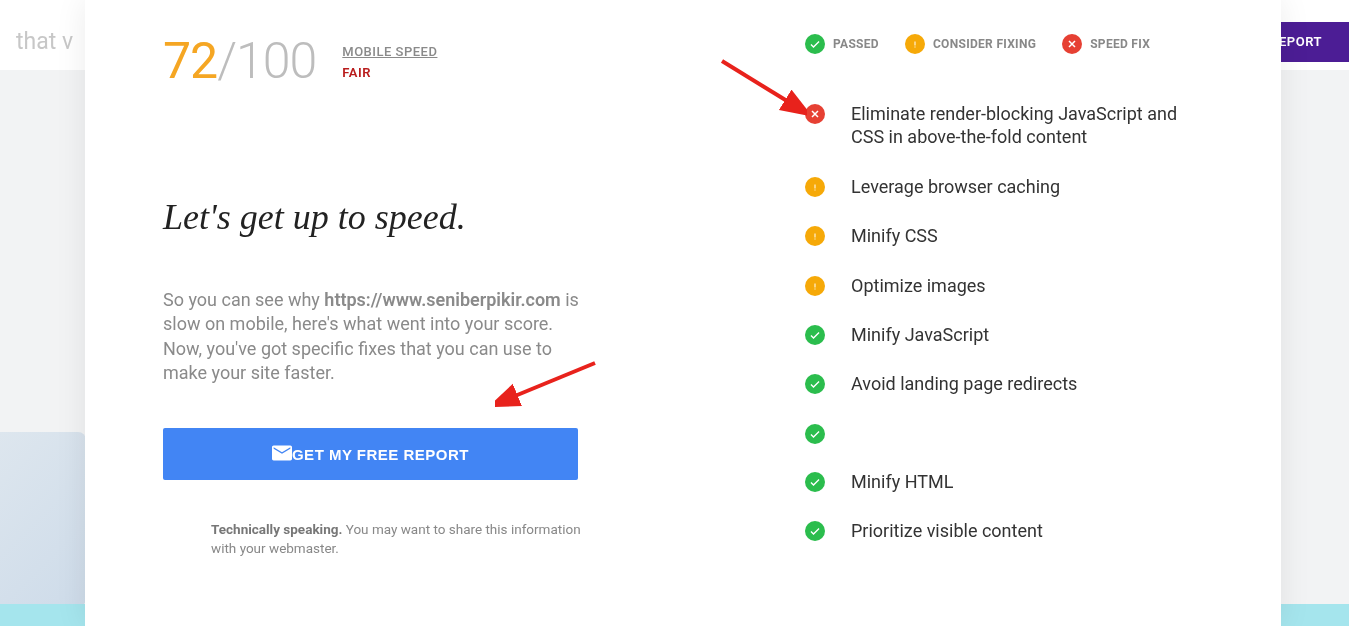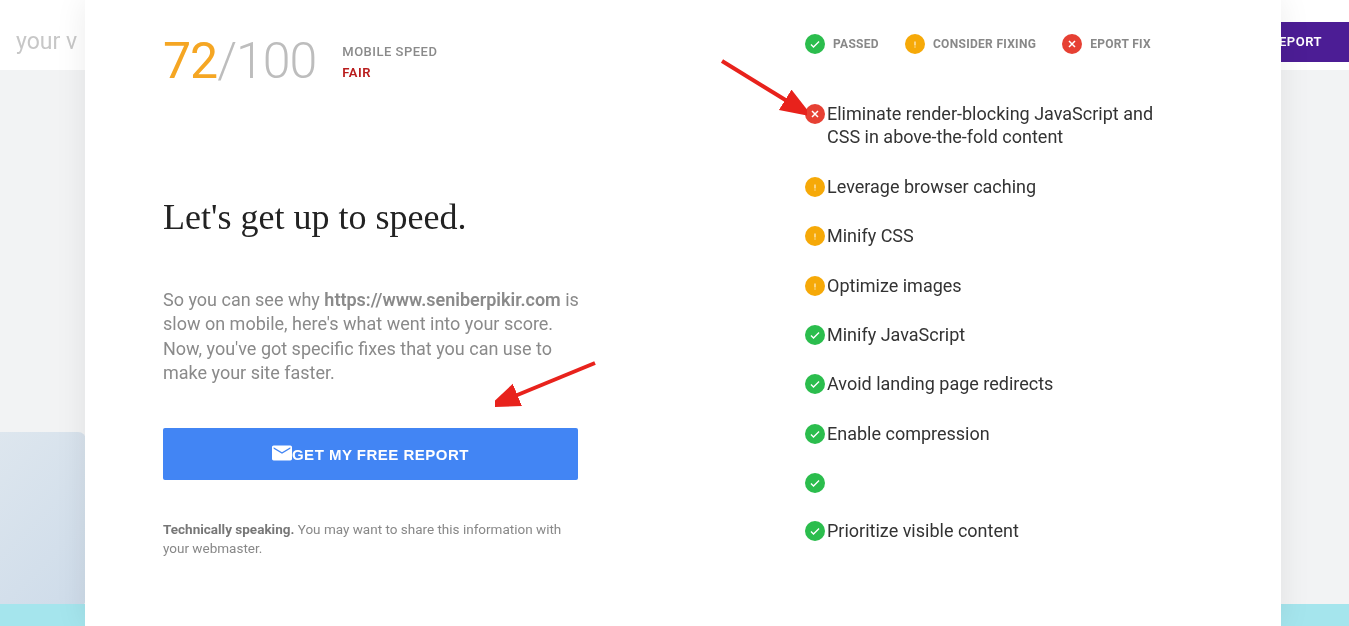--- a/index.html
+++ b/index.html
@@ -77,28 +77,29 @@
     line-height: 1;
     letter-spacing: -1px;
   }
   .score-num { color: #f5a623; }
   .score-den { color: #bdbdbd; font-weight: 300; }
   .score-meta {
     padding-top: 8px;
     font-size: 13px;
     letter-spacing: 0.5px;
   }
-  .score-label { color: #8a8a8a; font-weight: 500; }
+  .score-label { color: #8a8a8a; font-weight: 500; text-decoration: underline; }
   .score-rating { color: #b91c1c; font-weight: 600; margin-top: 6px; }
   .headline {
     font-family: Georgia, 'Times New Roman', serif;
     font-size: 36px;
     font-weight: 400;
     color: #222;
     margin-bottom: 50px;
+    font-style: italic;
   }
   .desc {
     font-size: 18px;
     color: #8a8a8a;
     line-height: 1.35;
     margin-bottom: 43px;
     max-width: 420px;
   }
   .desc b { color: #8a8a8a; font-weight: 600; }
   .cta {
@@ -116,20 +117,21 @@
     cursor: pointer;
     border-radius: 2px;
   }
   .cta svg { width: 20px; height: 16px; fill: #fff; }
   .tech {
     margin-top: 40px;
     font-size: 13.5px;
     color: #888;
     line-height: 1.4;
     max-width: 420px;
+    margin-left: 48px;
   }
   .tech b { font-weight: 700; color: #777; }
 
   .right {
     flex: 1;
     padding: 34px 24px 0 120px;
     position: relative;
   }
   .legend {
     display: flex;
@@ -151,40 +153,40 @@
     flex-shrink: 0;
   }
   .icon-circ svg { width: 12px; height: 12px; fill: #fff; }
   .green { background: #2bbd4d; }
   .orange { background: #f6a908; }
   .red { background: #e64033; }
   .rules { list-style: none; }
   .rules li {
     display: flex;
     align-items: flex-start;
-    gap: 2px;
+    gap: 26px;
     margin-bottom: 26px;
     font-size: 18px;
     color: #333;
     line-height: 1.3;
   }
   .rules li .icon-circ { margin-top: 2px; }
   .rules li .txt { max-width: 350px; }
   
   .arrow {
     position: absolute;
     pointer-events: none;
   }
   .arrow svg { display: block; }
 </style>
 </head>
 <body>
 
 <div class="bg-top"></div>
-<div class="bg-think">your v</div>
+<div class="bg-think">that v</div>
 <div class="bg-report">EPORT</div>
 <div class="bg-hand"></div>
 <div class="bg-bottom"></div>
 
 <div class="card">
 
   <div class="left">
     <div class="score-row">
       <div class="score">
         <span class="score-num">72</span><span class="score-den">/100</span>
@@ -244,21 +246,21 @@
             </svg>
           </span>
         <span>CONSIDER FIXING</span>
       </div>
       <div class="legend-item">
         <span class="icon-circ red">
             <svg viewBox="0 0 24 24">
               <path d="M18 6L6 18M6 6l12 12" stroke="#fff" stroke-width="3" fill="none"></path>
             </svg>
           </span>
-        <span>EPORT FIX</span>
+        <span>SPEED FIX</span>
       </div>
     </div>
 
     <ul class="rules" id="rules-list">
         <li>
           <span class="icon-circ red">
             <svg viewBox="0 0 24 24">
               <path d="M18 6L6 18M6 6l12 12" stroke="#fff" stroke-width="3" fill="none"></path>
             </svg>
           </span>
@@ -303,28 +305,28 @@
             </svg>
           </span>
           <span class="txt">Avoid landing page redirects</span>
         </li>
         <li>
           <span class="icon-circ green">
             <svg viewBox="0 0 24 24">
               <path d="M9 16.2l-4.2-4.2L3 13.8 9 19.8 21 7.8 19.2 6z"></path>
             </svg>
           </span>
-          <span class="txt">Enable compression</span>
-        </li>
-        <li>
-          <span class="icon-circ green">
-            <svg viewBox="0 0 24 24">
-              <path d="M9 16.2l-4.2-4.2L3 13.8 9 19.8 21 7.8 19.2 6z"></path>
-            </svg>
-          </span>
+        </li>
+        <li>
+          <span class="icon-circ green">
+            <svg viewBox="0 0 24 24">
+              <path d="M9 16.2l-4.2-4.2L3 13.8 9 19.8 21 7.8 19.2 6z"></path>
+            </svg>
+          </span>
+          <span class="txt">Minify HTML</span>
         </li>
         <li>
           <span class="icon-circ green">
             <svg viewBox="0 0 24 24">
               <path d="M9 16.2l-4.2-4.2L3 13.8 9 19.8 21 7.8 19.2 6z"></path>
             </svg>
           </span>
           <span class="txt">Prioritize visible content</span>
         </li>
       </ul>

